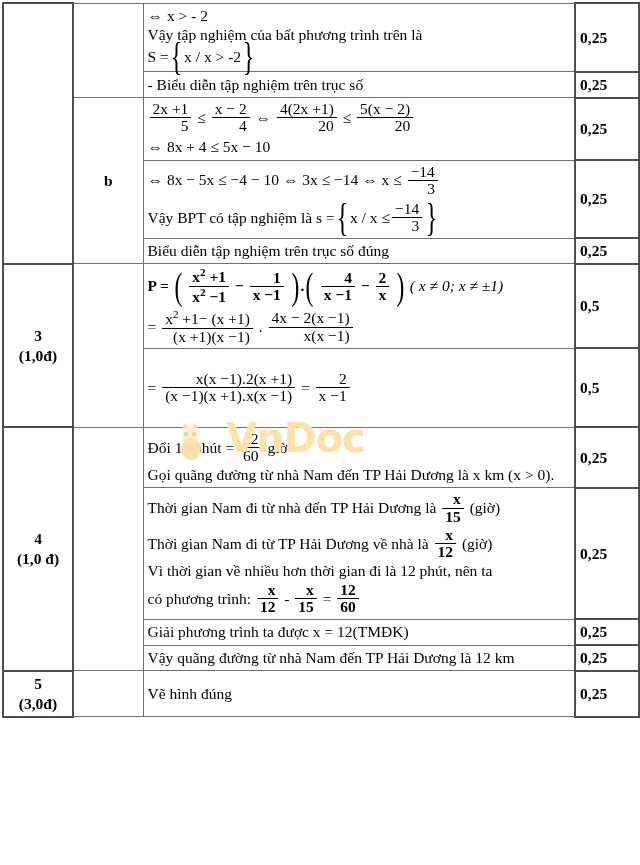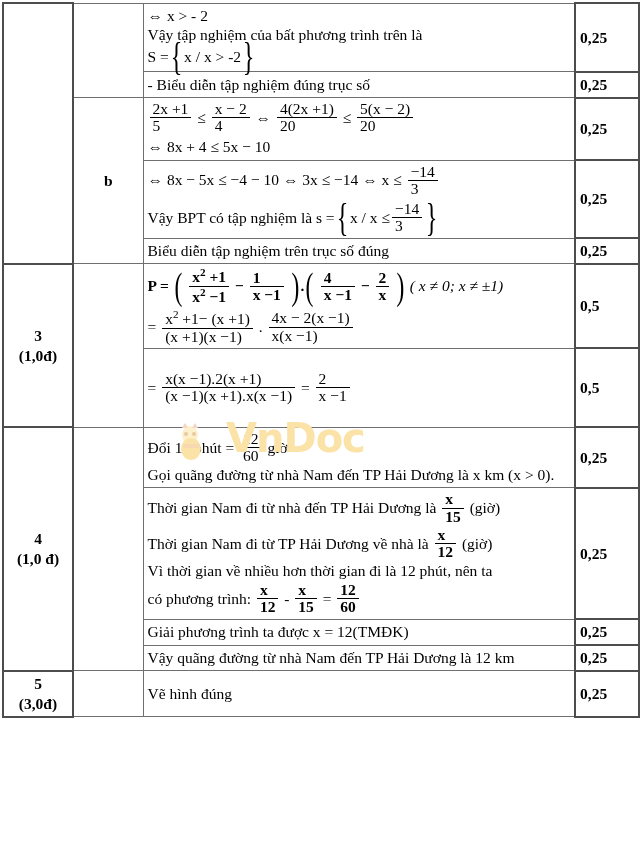--- a/index.html
+++ b/index.html
@@ -30,21 +30,21 @@
   td.c-body{width:428px;text-align:left;}
   td.c-score{width:64px;text-align:left;font-weight:bold;font-size:15.5px;}
 
   .outer-thick{border-width:2px !important;border-color:#4d4d4d !important;}
 
   
   .ml{display:inline-block;vertical-align:middle;}
   .frac{
     display:inline-block;
     vertical-align:middle;
-    text-align:left;
+    text-align:right;
     margin:0 2px;
     line-height:1.05;
   }
   .frac .num{display:block;padding:0 3px;border-bottom:1.3px solid #000;}
   .frac .den{display:block;padding:0 3px;}
   .sup{font-size:0.72em;vertical-align:super;}
   .bigparen{
     display:inline-block;vertical-align:middle;
     font-size:2.45em;line-height:0.62;font-weight:300;
     transform:scaleX(0.62);
@@ -108,21 +108,21 @@
           <span class="line">⇔ x &gt; - 2</span>
           <span class="line">Vậy tập nghiệm của  bất phương trình trên là</span>
           <span class="center-line">
             <span class="ml">S =</span><span class="bigbrace">{</span><span class="ml">x / x &gt; -2</span><span class="bigbrace">}</span>
           </span>
         </td>
         <td class="c-score outer-thick">0,25</td>
       </tr>
 
       <tr>
-        <td class="c-body">- Biểu diễn tập nghiệm đúng trục số</td>
+        <td class="c-body">- Biểu diễn tập nghiệm trên trục số</td>
         <td class="c-score outer-thick">0,25</td>
       </tr>
 
       <tr>
         <td class="c-sub" rowspan="3">b</td>
         <td class="c-body">
           <span class="eqrow">
             <span class="frac"><span class="num">2x +1</span><span class="den">5</span></span>
             <span class="ml">≤</span>
             <span class="frac"><span class="num">x − 2</span><span class="den">4</span></span>

